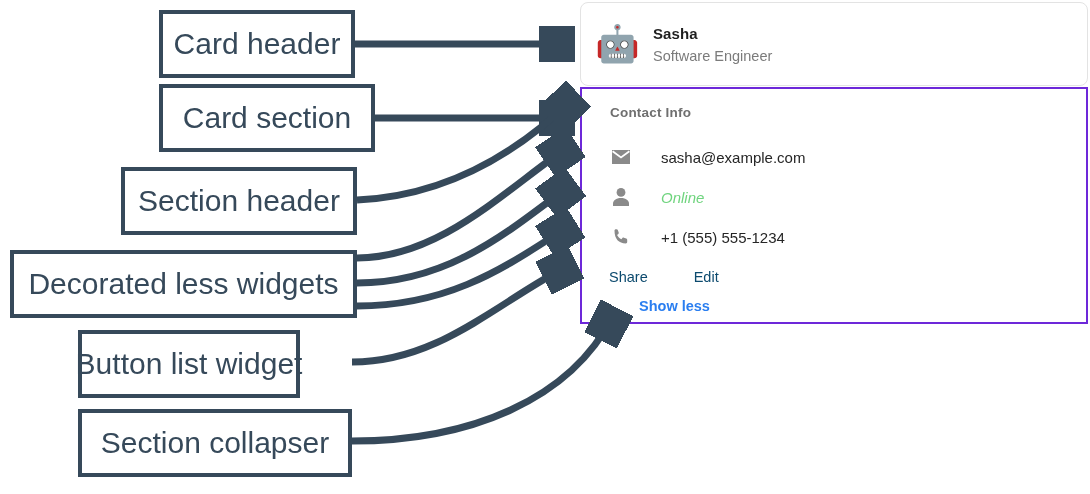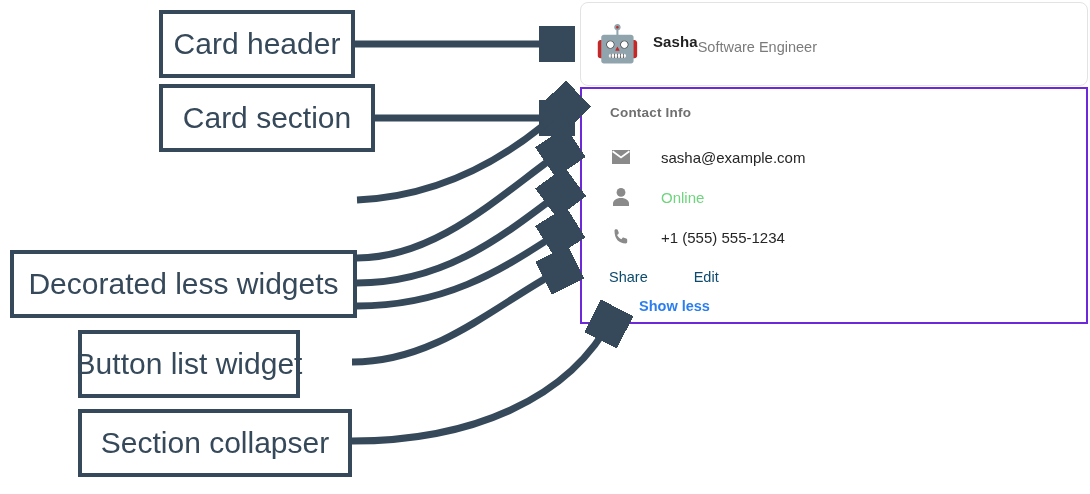--- a/index.html
+++ b/index.html
@@ -66,21 +66,21 @@
   }
   .avatar {
     width: 40px;
     height: 40px;
     flex: 0 0 40px;
     font-size: 36px;
     line-height: 40px;
     text-align: center;
     margin-right: 18px;
   }
-  .header-text { display: flex; }
+  .header-text { display: flex; flex-direction: column; }
   .header-title {
     font-size: 15px;
     font-weight: bold;
     color: #1f1f1f;
     letter-spacing: .1px;
   }
   .header-sub {
     font-size: 14.5px;
     color: #7b7b7b;
     margin-top: 6px;
@@ -113,21 +113,21 @@
     width: 22px;
     height: 22px;
     flex: 0 0 22px;
     margin-right: 29px;
     display: flex;
     align-items: center;
     justify-content: center;
   }
   .dtw-icon svg { display: block; fill: #8a8a8a; }
   .dtw-text { font-size: 15px; color: #262626; }
-  .dtw-text.status { color: #6fd47e; }
+  .dtw-text.status { color: #6fd47e; font-style: italic; }
 
   .button-list {
     display: flex;
     align-items: center;
     margin-top: 12px;
     margin-left: -1px;
   }
   .list-btn {
     font-size: 14.5px;
     color: #0c4a6e;
@@ -234,20 +234,23 @@
   </svg>
 
   <div class="anno-box" style="left:159px;  top:10px;  width:196px; height:68px;">
     <span>Card header</span>
   </div>
 
   <div class="anno-box" style="left:159px;  top:84px;  width:216px; height:68px;">
     <span>Card section</span>
   </div>
 
+  <div class="anno-box" style="left:121px;  top:167px; width:236px; height:68px;">
+    <span>Section header</span>
+  </div>
 
   <div class="anno-box" style="left:10px;   top:250px; width:347px; height:68px;">
     <span>Decorated less widgets</span>
   </div>
 
   <div class="anno-box" style="left:78px;   top:330px; width:222px; height:68px;">
     <span>Button list widget</span>
   </div>
 
   <div class="anno-box" style="left:78px;   top:409px; width:274px; height:68px;">

